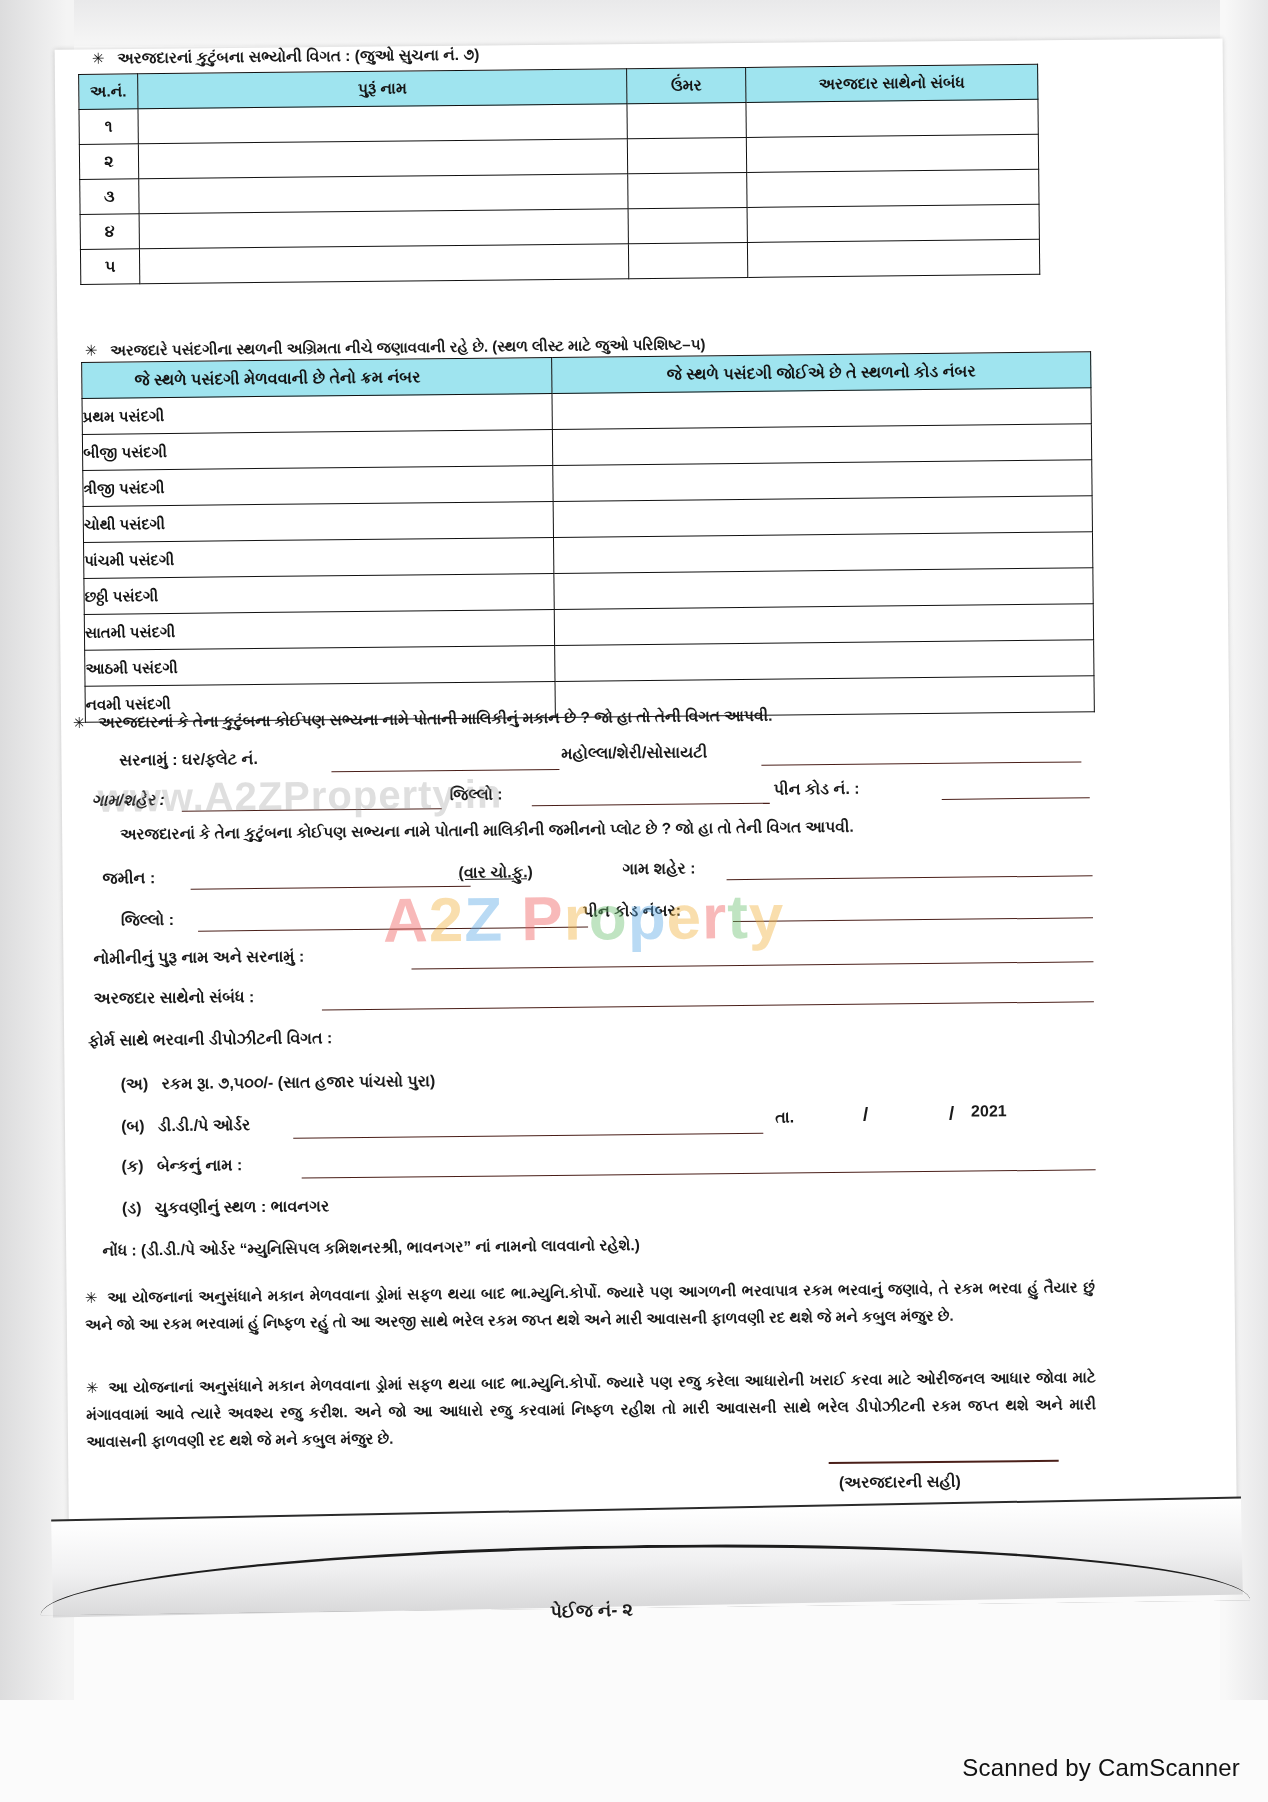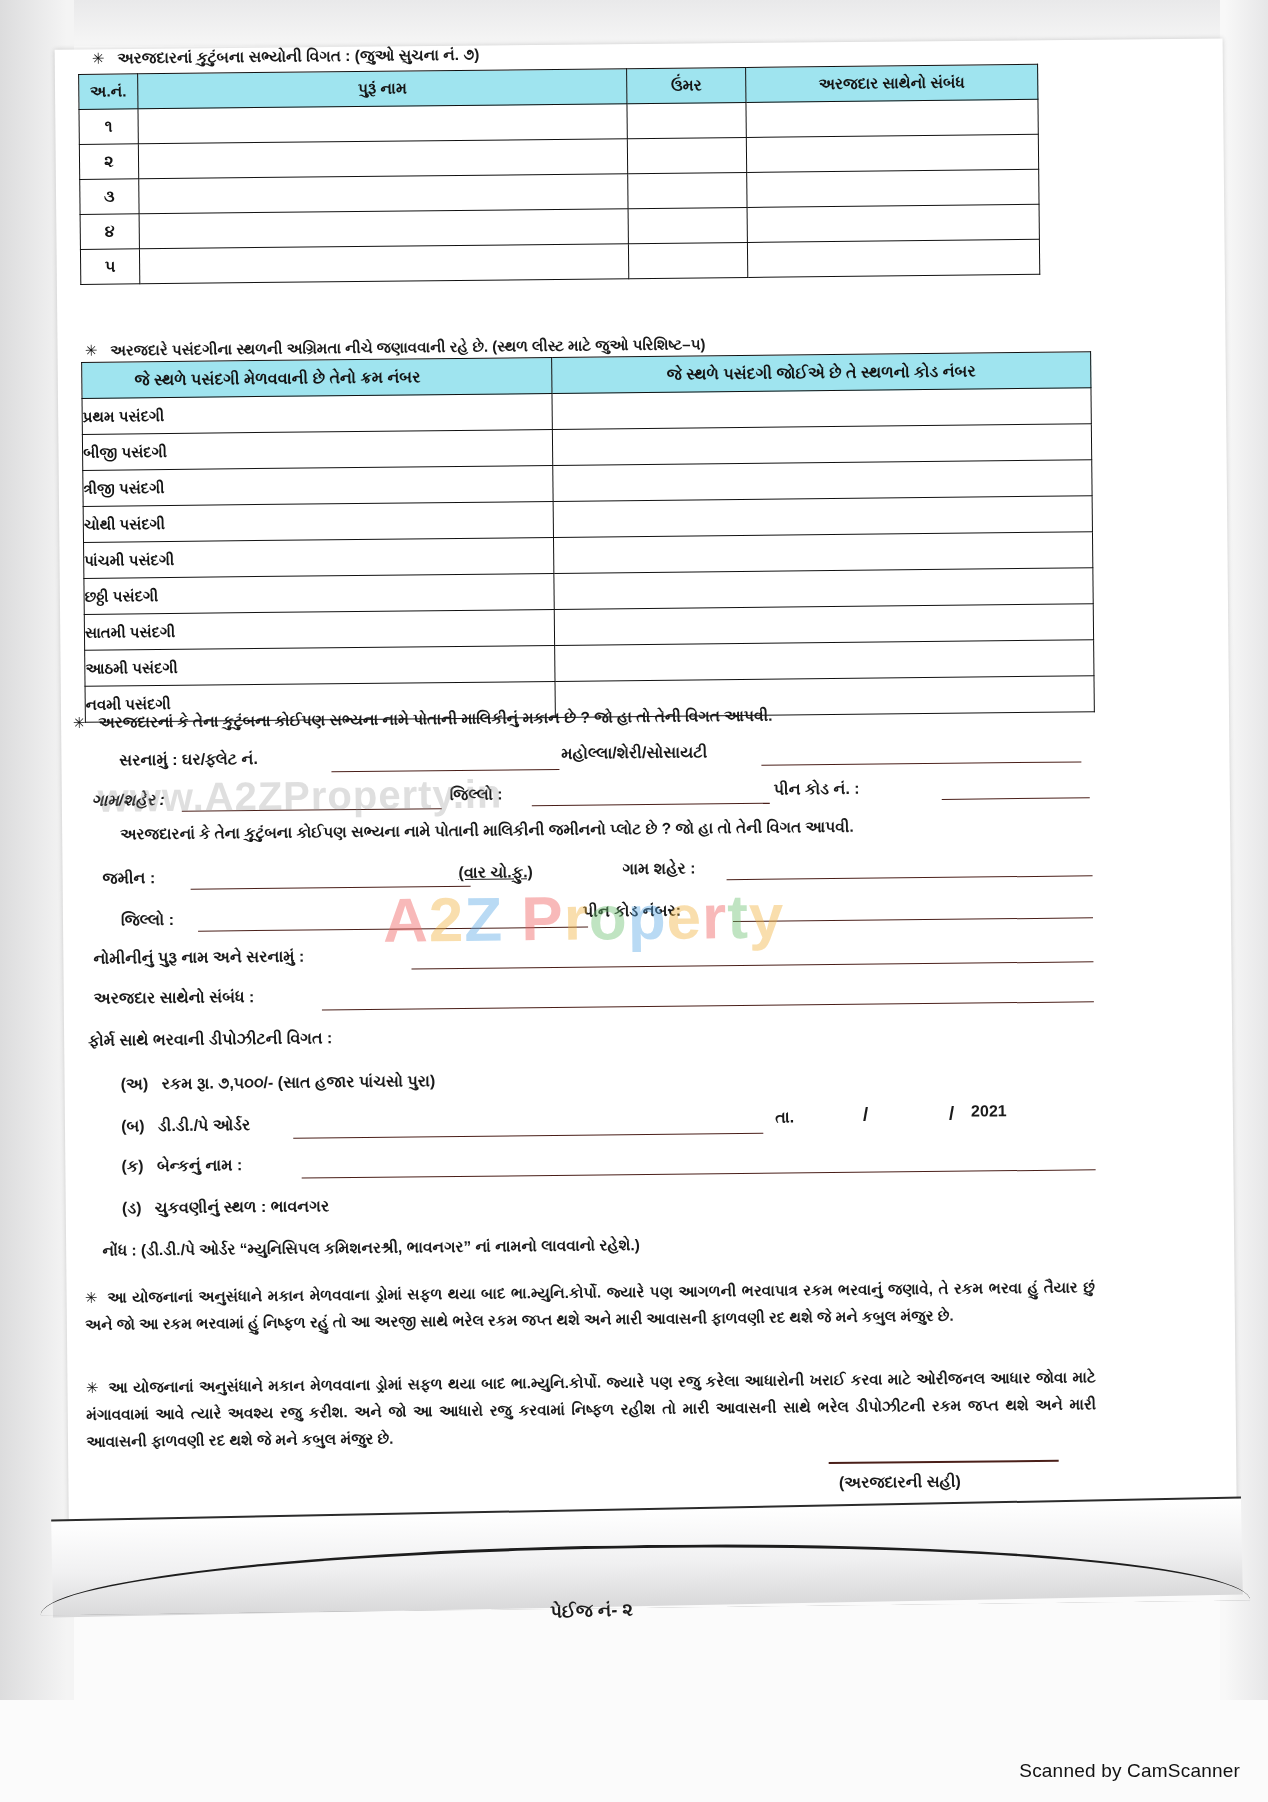--- a/index.html
+++ b/index.html
@@ -129,21 +129,21 @@
   .wm2 .o{color:#6cc070;}
   .wm2 .pp{color:#5aa9e6;}
   .wm2 .e{color:#f2b33d;}
   .wm2 .rr{color:#f05b5b;}
   .wm2 .t{color:#6cc070;}
   .wm2 .y{color:#f2b33d;}
 
   
   #camscanner{
     position:absolute;right:28px;bottom:20px;
-    font-size:19px;font-weight:400;color:#111;
+    font-size:24px;font-weight:400;color:#111;
     letter-spacing:.2px;
   }
   #page-no{
     position:absolute;left:480px;top:1556px;
     font-size:18px;font-weight:700;color:#1b1b1b;
     transform:rotate(-1deg);
   }
   #sign-line{
     position:absolute;left:760px;top:1420px;width:230px;height:0;
     border-bottom:2px solid #4a1f19;

